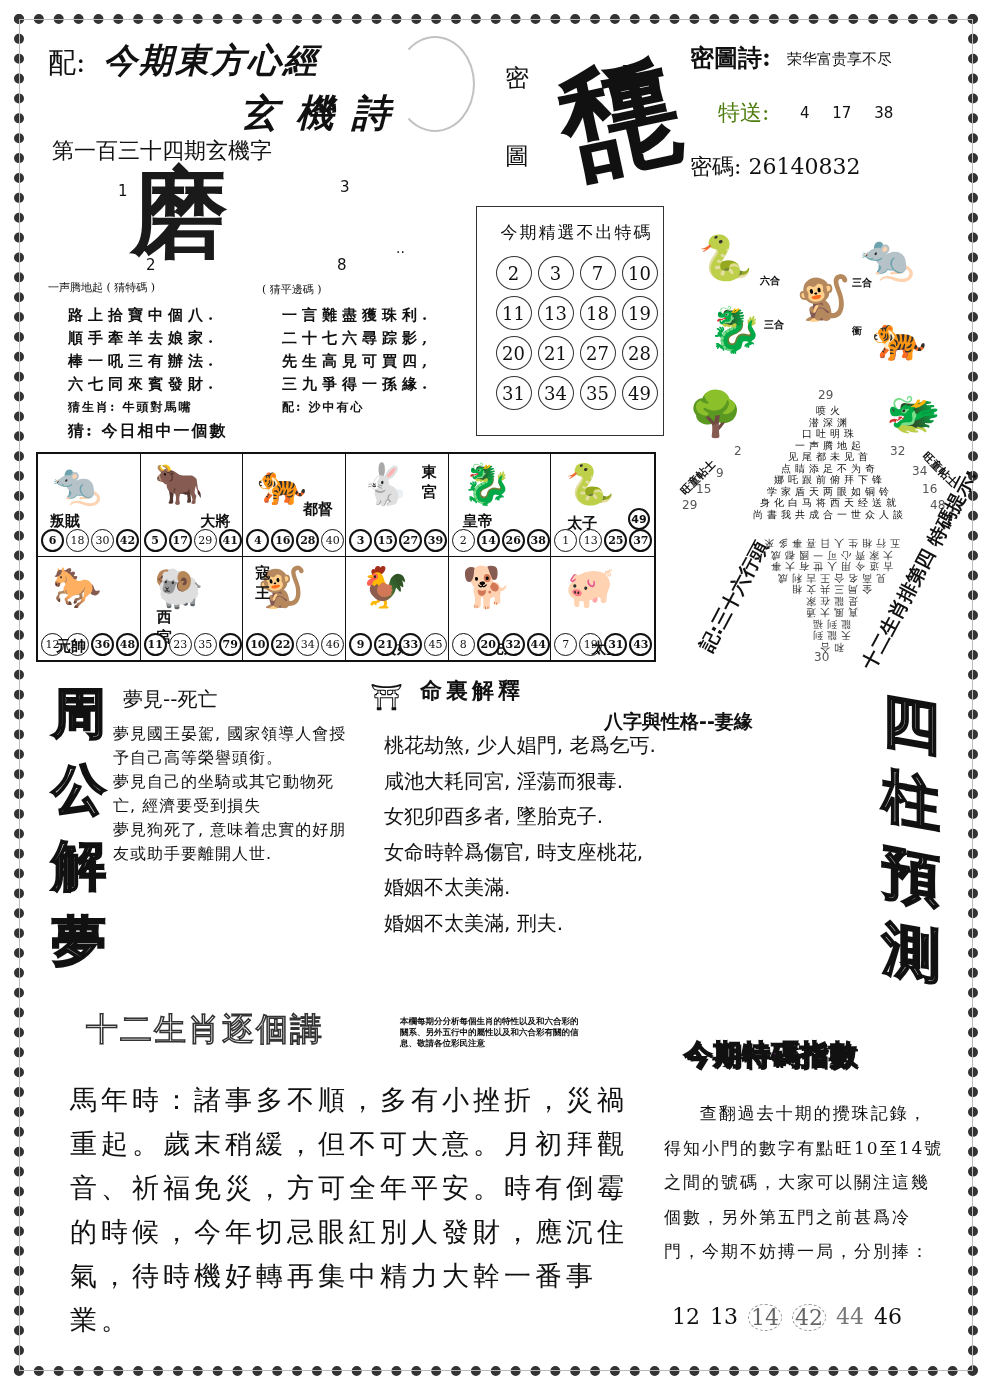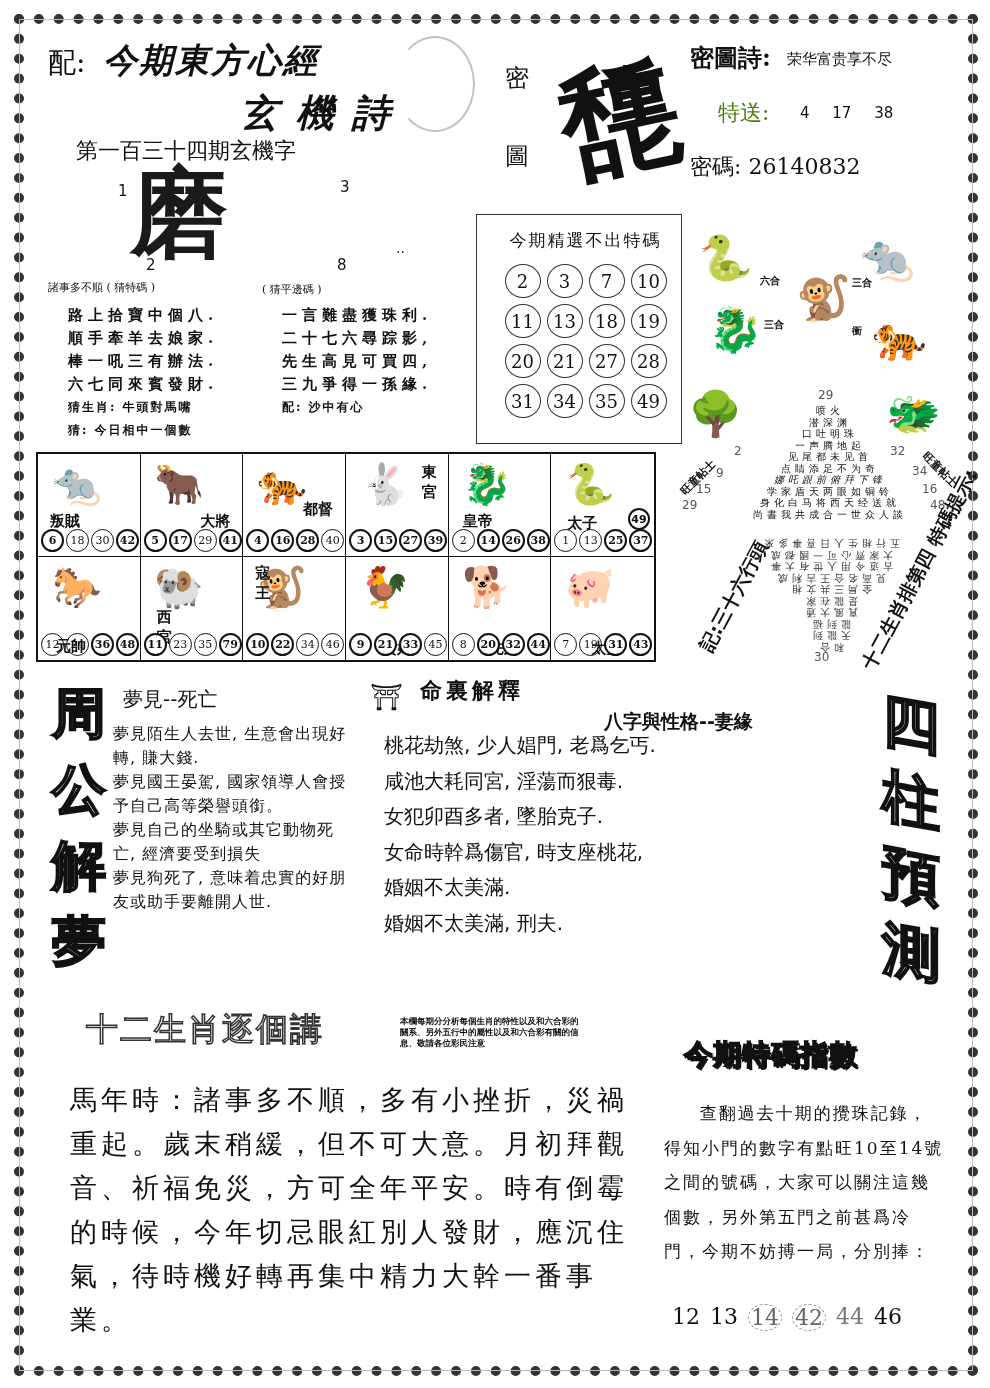--- a/index.html
+++ b/index.html
@@ -10,40 +10,40 @@
     position: absolute; left: 14px; top: 14px; width: 964px; height: 1362px;
     border: 10px dotted #333; outline: 1px solid #bbb; outline-offset: -6px;
   }
   .abs { position: absolute; }
 
   
   .pei-label { left: 48px; top: 44px; font-size: 28px; font-family: "DejaVu Serif", serif; }
   .heart-title { left: 103px; top: 38px; font-size: 34px; font-weight: 900; font-style: italic; letter-spacing: 2px; font-family: "DejaVu Sans", sans-serif; }
   .poem-title { left: 240px; top: 88px; font-size: 38px; font-weight: 700; font-style: italic; letter-spacing: 18px; }
   .stamp { left: 395px; top: 36px; width: 80px; height: 96px; border: 2px solid #999; border-radius: 50%; border-left-color: transparent; opacity: .6; }
-  .period-label { left: 52px; top: 136px; font-size: 22px; font-family: "DejaVu Serif", serif; margin-left: 24px; }
+  .period-label { left: 52px; top: 136px; font-size: 22px; font-family: "DejaVu Serif", serif; }
   .big-char { left: 130px; top: 164px; font-size: 98px; font-weight: 900; font-family: "DejaVu Serif", serif; line-height: 1; color: #1a1a1a; }
   .corner-num { font-size: 15px; }
   .dots { left: 396px; top: 240px; font-size: 14px; }
 
   
   .poem-note { font-size: 11px; font-family: "DejaVu Serif", serif; }
   .poem-block { font-size: 15px; line-height: 23px; letter-spacing: 5px; font-family: "DejaVu Serif", serif; font-weight: bold; }
 
   
   .mi-vert { left: 505px; font-size: 24px; font-family: "DejaVu Serif", serif; }
   .secret-glyph { left: 560px; top: 60px; font-size: 120px; font-weight: 900; line-height: 1; transform: rotate(-12deg); }
   .mi-poem-label { left: 690px; top: 42px; font-size: 24px; font-family: "DejaVu Serif", serif; font-weight: bold; }
   .mi-poem-text { left: 787px; top: 50px; font-size: 15px; font-family: "DejaVu Serif", serif; }
   .special-label { left: 718px; top: 98px; font-size: 22px; color: #4d7c0f; font-family: "DejaVu Serif", serif; }
   .special-nums { left: 800px; top: 104px; font-size: 15px; word-spacing: 18px; }
   .mi-code { left: 690px; top: 152px; font-size: 22px; font-family: "DejaVu Serif", serif; }
 
   
-  .noout-box { left: 476px; top: 214px; width: 206px; height: 230px; border: 1px solid #333; padding: 14px 6px 0 19px; }
+  .noout-box { left: 476px; top: 206px; width: 188px; height: 230px; border: 1px solid #333; padding: 14px 6px 0 19px; }
   .noout-title { font-size: 17px; font-family: "DejaVu Serif", serif; text-align: center; letter-spacing: 2px; margin-bottom: 12px; }
   .noout-grid { display: grid; grid-template-columns: repeat(4, 36px); column-gap: 6px; row-gap: 6px; justify-content: center; }
   .noout-grid span { width: 36px; height: 34px; border: 1px solid #333; border-radius: 50%; display: flex; align-items: center; justify-content: center; font-family: "DejaVu Serif", serif; font-size: 18px; }
 
   
   .zodiac-grid { left: 36px; top: 452px; width: 620px; height: 210px; border: 2px solid #111; display: grid; grid-template-columns: repeat(6, 1fr); grid-template-rows: 1fr 1fr; }
   .zcell { border-right: 1px solid #111; border-bottom: 1px solid #111; position: relative; }
   .zcell:nth-child(6n) { border-right: none; }
   .zcell:nth-child(n+7) { border-bottom: none; }
   .zanimal { position: absolute; left: 14px; top: 10px; font-size: 40px; line-height: 1; }
@@ -98,29 +98,29 @@
 <div class="abs poem-title">玄機詩</div>
 <div class="abs stamp"></div>
 <div class="abs period-label">第一百三十四期玄機字</div>
 <div class="abs big-char">磨</div>
 <div class="abs corner-num" style="left:118px;top:182px">1</div>
 <div class="abs corner-num" style="left:340px;top:178px">3</div>
 <div class="abs corner-num" style="left:146px;top:256px">2</div>
 <div class="abs corner-num" style="left:337px;top:256px">8</div>
 <div class="abs dots">..</div>
 
-<div class="abs poem-note" style="left:48px;top:280px">諸事多不順 ( 猜特碼 )</div>
+<div class="abs poem-note" style="left:48px;top:280px">一声腾地起 ( 猜特碼 )</div>
 <div class="abs poem-note" style="left:262px;top:282px">( 猜平邊碼 )</div>
 <div class="abs poem-block" style="left:68px;top:304px">
   <div>路上拾寶中個八.</div>
   <div>順手牽羊去娘家.</div>
   <div>棒一吼三有辦法.</div>
   <div>六七同來賓發財.</div>
   <div style="font-size:12px;letter-spacing:2px">猜生肖: 牛頭對馬嘴</div>
-  <div style="font-size:12px;letter-spacing:2px">猜: 今日相中一個數</div>
+  <div style="font-size:16px;letter-spacing:2px">猜: 今日相中一個數</div>
 </div>
 <div class="abs poem-block" style="left:282px;top:304px">
   <div>一言難盡獲珠利.</div>
   <div>二十七六尋踪影,</div>
   <div>先生高見可買四,</div>
   <div>三九爭得一孫緣.</div>
   <div style="font-size:12px;letter-spacing:2px">配: 沙中有心</div>
 </div>
 
 <div class="abs mi-vert" style="top:62px">密</div>
@@ -180,21 +180,21 @@
 <div class="abs pyr-num" style="left:930px;top:498px">48</div>
 <div class="abs pyr-side" style="left:676px;top:470px;transform:rotate(-45deg)">旺童帖士</div>
 <div class="abs pyr-side" style="left:918px;top:462px;transform:rotate(45deg)">旺童帖士</div>
 <div id="pyr-lines">
     <div class="abs pyr-line" style="top: 404px;">喷火</div>
     <div class="abs pyr-line" style="top: 415.5px;">潜深渊</div>
     <div class="abs pyr-line" style="top: 427px;">口吐明珠</div>
     <div class="abs pyr-line" style="top: 438.5px;">一声腾地起</div>
     <div class="abs pyr-line" style="top: 450px;">见尾都未见首</div>
     <div class="abs pyr-line" style="top: 461.5px;">点睛添足不为奇</div>
-    <div class="abs pyr-line" style="top: 473px; font-style: italic;">娜吒跟前俯拜下锋</div>
+    <div class="abs pyr-line" style="top: 473px;">娜吒跟前俯拜下锋</div>
     <div class="abs pyr-line" style="top: 484.5px;">学家盾天两眼如铜铃</div>
     <div class="abs pyr-line" style="top: 496px;">身化白马将西天经送就</div>
     <div class="abs pyr-line" style="top: 507.5px;">尚書我共成合一世众人談</div>
   </div>
 <div id="inv-lines">
     <div class="abs inv-line" style="top: 536px;">五行相生人日喜事多來</div>
     <div class="abs inv-line" style="top: 547.5px;">大家齊心可一國都成</div>
     <div class="abs inv-line" style="top: 559px;">古道今用人世有大事</div>
     <div class="abs inv-line" style="top: 570.5px;">見高名合王吉利成</div>
     <div class="abs inv-line" style="top: 582px;">全局三共文相</div>
@@ -333,21 +333,20 @@
   </div>
 
 <div class="abs dream-vert">
   <div>周</div>
   <div>公</div>
   <div>解</div>
   <div>夢</div>
 </div>
 <div class="abs dream-title">夢見--死亡</div>
 <div class="abs dream-body" id="dream-body">
-    <div>夢見陌生人去世, 生意會出現好轉, 賺大錢.</div>
     <div>夢見國王晏駕, 國家領導人會授予自己高等榮譽頭銜。</div>
     <div>夢見自己的坐騎或其它動物死亡, 經濟要受到損失</div>
     <div>夢見狗死了, 意味着忠實的好朋友或助手要離開人世.</div>
   </div>
 
 <div class="abs bazi-icon">⛩</div>
 <div class="abs bazi-title">命裏解釋</div>
 <div class="abs bazi-sub">八字與性格--妻緣</div>
 <div class="abs bazi-body" id="bazi-body">
     <div>桃花劫煞, 少人娼門, 老爲乞丐.</div>

